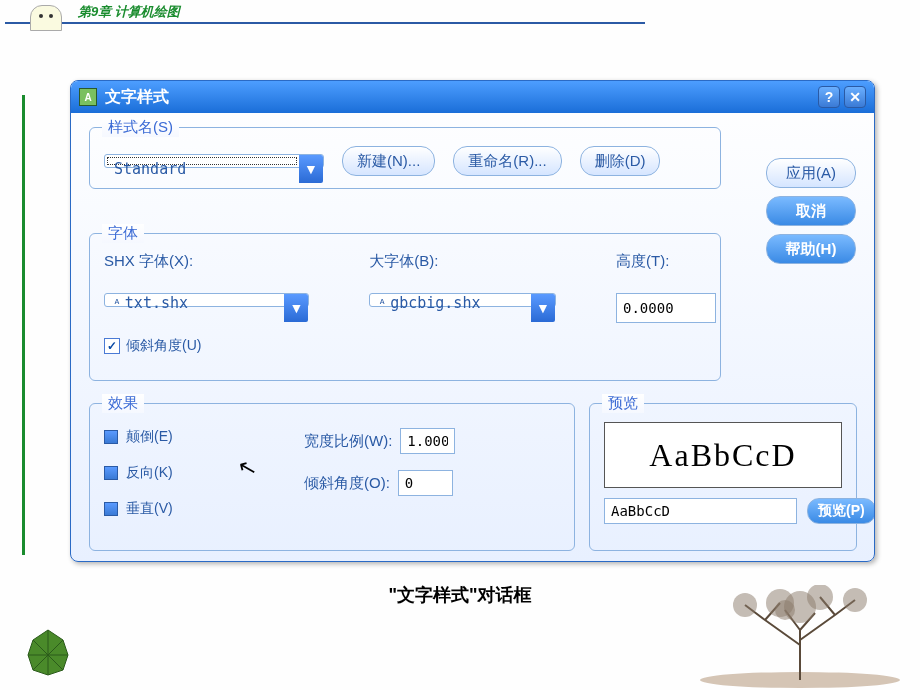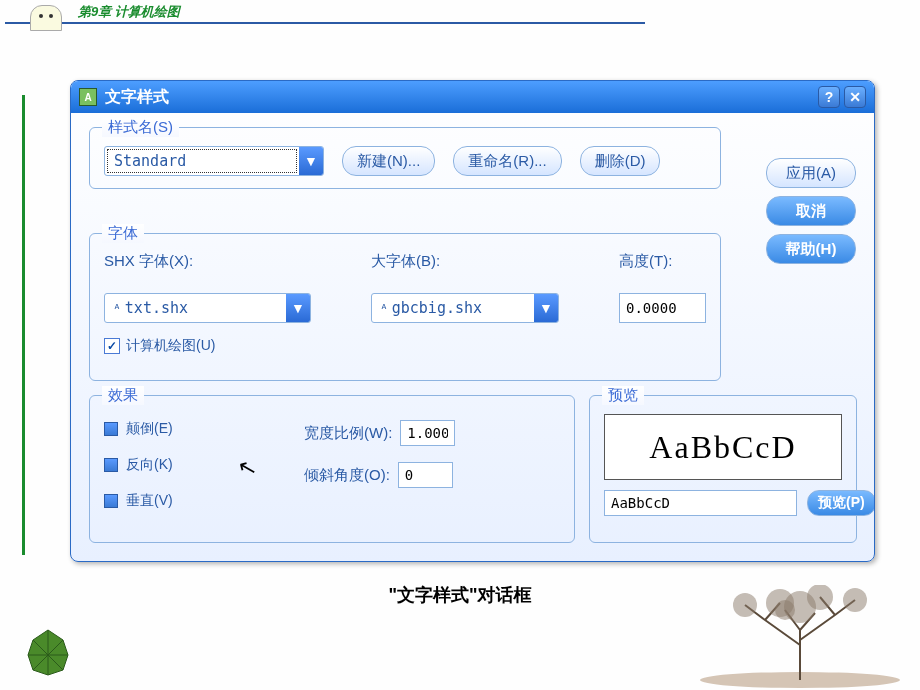--- a/index.html
+++ b/index.html
@@ -22,39 +22,39 @@
     .titlebar-btn { width: 22px; height: 22px; background: linear-gradient(#6aafff, #3a7ad5); border: 1px solid #2a5aa5; border-radius: 4px; color: #fff; display: flex; align-items: center; justify-content: center; font-weight: bold; font-size: 14px; cursor: pointer; }
     
     .content { padding: 14px 18px; position: relative; }
     
     .fieldset { border: 1px solid #8db3e0; border-radius: 6px; padding: 18px 14px 14px; margin-bottom: 12px; position: relative; }
     .legend { position: absolute; top: -10px; left: 12px; background: linear-gradient(#fff, #f5f8ff); padding: 0 6px; color: #3a6ad5; font-size: 15px; }
     
     .style-row { display: flex; align-items: center; gap: 18px; }
     .right-buttons { position: absolute; right: 18px; top: 45px; display: flex; flex-direction: column; gap: 8px; }
     
-    .dropdown { display: flex; align-items: center; height: 30px; border: 1px solid #8db3e0; border-radius: 3px; background: #fff; }
+    .dropdown { display: flex; height: 14px; border: 1px solid #8db3e0; border-radius: 3px; background: #fff; }
     .dropdown-text { flex: 1; padding: 0 8px; font-family: monospace; font-size: 15px; color: #2a5aa5; }
     .dropdown-text.dotted { border: 1px dotted #333; margin: 2px; padding: 2px 6px; }
     .dropdown-arrow { width: 24px; height: 28px; background: linear-gradient(#5a9aff, #2a6ad5); display: flex; align-items: center; justify-content: center; color: #fff; border-radius: 0 2px 2px 0; }
     
     .btn { height: 30px; padding: 0 14px; background: linear-gradient(#fff, #d5e5ff); border: 1px solid #8db3e0; border-radius: 14px; color: #2a5aa5; font-size: 15px; cursor: pointer; display: flex; align-items: center; justify-content: center; white-space: nowrap; }
     .btn.primary { background: linear-gradient(#7abaff, #3a8ae5); color: #fff; font-weight: bold; }
     
     .font-group { position: absolute; left: 18px; top: 120px; width: 632px; }
     .font-row1 { display: flex; gap: 60px; margin-bottom: 8px; }
     .font-col { display: flex; flex-direction: column; gap: 22px; }
     .label { color: #2a5aa5; font-size: 15px; }
     
     .font-icon { font-size: 13px; margin-right: 4px; }
     
     .checkbox-row { display: flex; align-items: center; gap: 6px; margin-top: 14px; color: #2a5aa5; }
     .checkbox { width: 16px; height: 16px; border: 1px solid #4a7ad5; background: #fff; display: flex; align-items: center; justify-content: center; color: #0a4aa5; font-size: 12px; font-weight: bold; }
     
-    .lower-row { display: flex; gap: 14px; position: absolute; left: 18px; top: 282px; width: 768px; }
+    .lower-row { display: flex; gap: 14px; position: absolute; left: 18px; top: 290px; width: 768px; }
     .effects { flex: 1; }
     .preview-group { width: 268px; }
     
     .chk2 { width: 14px; height: 14px; background: linear-gradient(#5a9aff, #3a7ad5); border: 1px solid #2a5aa5; }
     .eff-row { display: flex; align-items: center; gap: 8px; margin-bottom: 18px; color: #2a5aa5; }
     .effects-inner { display: flex; }
     .eff-left { width: 200px; padding-top: 6px; }
     .eff-right { flex: 1; padding-top: 6px; }
     .eff-field { display: flex; align-items: center; gap: 8px; margin-bottom: 16px; }
     .text-input { width: 55px; height: 26px; border: 1px solid #8db3e0; padding: 0 6px; font-family: monospace; font-size: 14px; background: #fff; }
@@ -123,26 +123,26 @@
         </div>
         <div class="font-col" style="width:200px;">
           <div class="label">大字体(B):</div>
           <div class="dropdown">
             <div class="dropdown-text"><span class="font-icon">ᴬ</span><span>gbcbig.shx</span></div>
             <div class="dropdown-arrow">▼</div>
           </div>
         </div>
         <div class="font-col" style="width:90px;">
           <div class="label">高度(T):</div>
-          <input class="text-input" style="width: 87px; height: 30px;" value="0.0000">
+          <input class="text-input" style="width: 100px; height: 30px;" value="0.0000">
         </div>
       </div>
       <div class="checkbox-row">
         <div class="checkbox">✓</div>
-        <span>计算机绘图(U)</span>
+        <span>倾斜角度(U)</span>
       </div>
     </div>
 
     <div class="lower-row">
       <div class="fieldset effects" style="height:148px;">
         <div class="legend">效果</div>
         <div class="effects-inner">
           <div class="eff-left">
             <div class="eff-row">
               <div class="chk2"></div>

